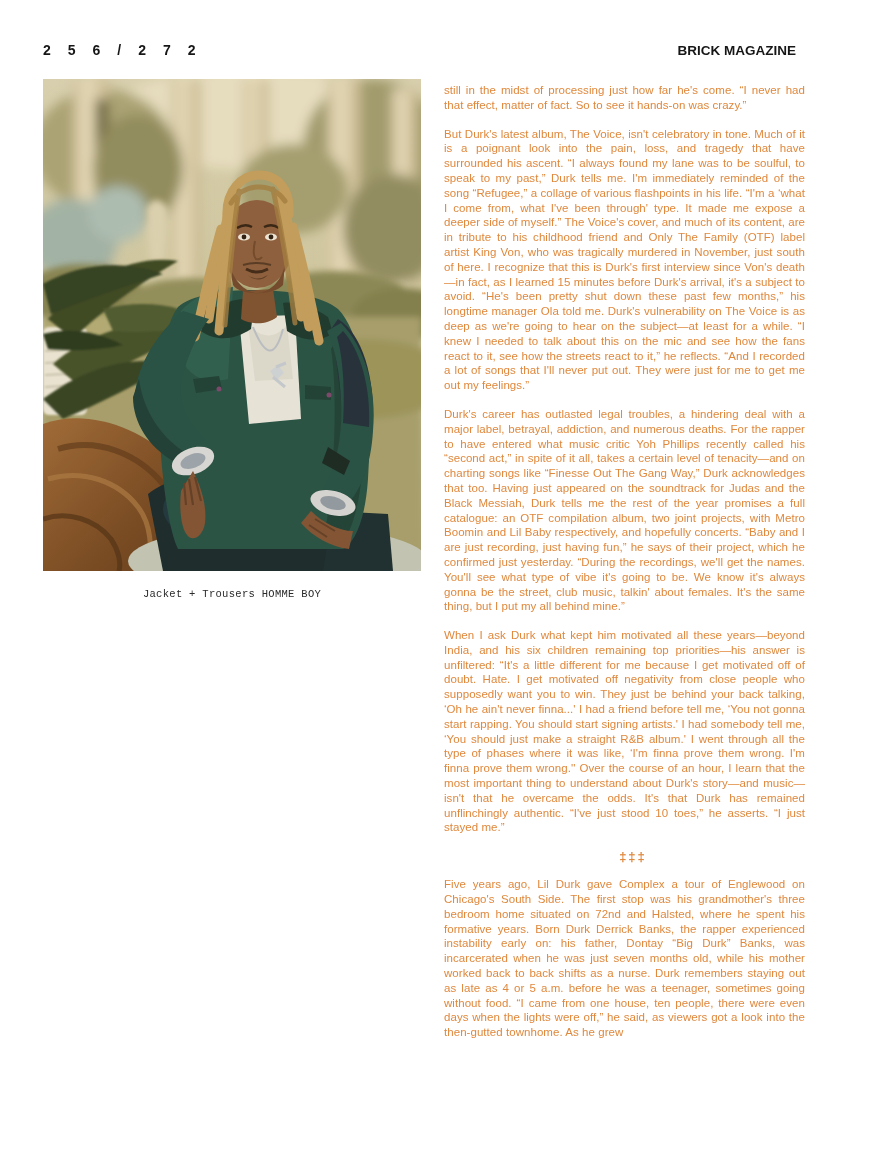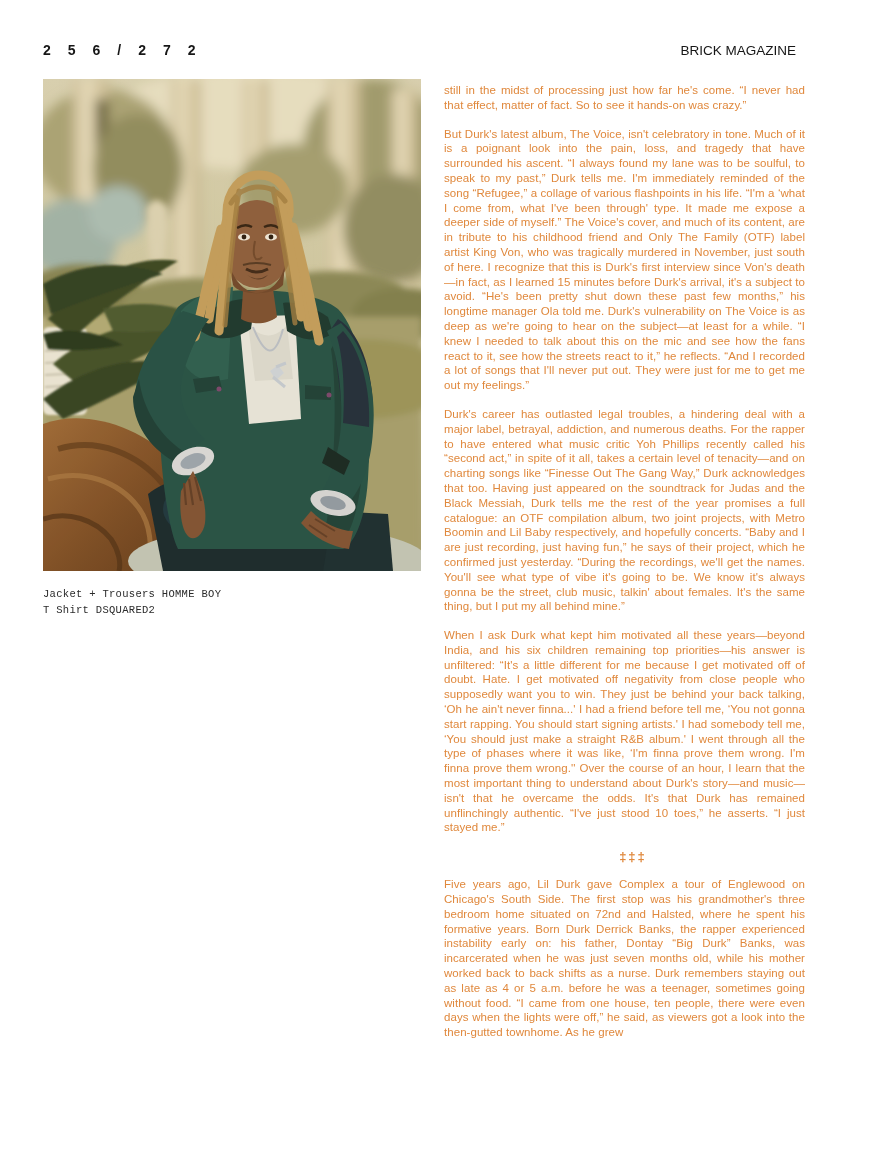--- a/index.html
+++ b/index.html
@@ -9,29 +9,29 @@
   }
   .header{
     position:absolute;left:43px;right:54px;top:42px;height:20px;
     display:flex;justify-content:space-between;align-items:baseline;
   }
   .folio{
     font-size:14px;font-weight:600;color:#161616;
     letter-spacing:17px;white-space:nowrap;
   }
   .mag-title{
-    font-size:13.5px;font-weight:400;color:#161616;letter-spacing:0px;white-space:nowrap;
+    font-size:13.5px;font-weight:700;color:#161616;letter-spacing:0px;white-space:nowrap;
   }
   .content{position:absolute;left:43px;top:79px;width:790px;}
   .left-col{position:absolute;left:0;top:0;width:378px;margin:0;}
   .photo-frame{width:378px;height:492px;overflow:hidden;background:#cdc5a2;}
   .photo-frame svg{display:block;}
   .caption{
     margin-top:15px;font-family:"Liberation Mono","DejaVu Sans Mono",monospace;
-    font-size:10.5px;line-height:16px;color:#2b2b2b;letter-spacing:0.3px;
+    font-size:10.5px;line-height:16px;color:#2b2b2b;letter-spacing:0.3px;text-align:center;
   }
   .right-col{position:absolute;left:401px;top:4px;width:378px;}
   .right-col p{
     margin:0 17px 14px 0;
     font-size:11.5px;line-height:14.8px;
     text-align:justify;
     color:#E0883C;
     letter-spacing:0.05px;
   }
   .divider{
@@ -218,21 +218,20 @@
             <circle cx="176" cy="310" r="2.5" fill="#77406a"></circle>
             <circle cx="286" cy="316" r="2.5" fill="#77406a"></circle>
             <path d="M285 368 l22 14 -6 14 -22 -12 Z" fill="#10211c"></path>
           </g>
 
           <rect x="0" y="0" width="378" height="492" fill="#c8b184" opacity="0.08"></rect>
         </svg>
       </div>
       <figcaption class="caption">
         <div>Jacket + Trousers HOMME BOY</div>
-        <div>T Shirt DSQUARED2</div>
       </figcaption>
     </figure>
 
     <article class="right-col">
       <p>still in the midst of processing just how far he's come. “I never had that effect, matter of fact. So to see it hands-on was crazy.”</p>
       <p>But Durk's latest album, The Voice, isn't celebratory in tone. Much of it is a poignant look into the pain, loss, and tragedy that have surrounded his ascent. “I always found my lane was to be soulful, to speak to my past,” Durk tells me. I'm immediately reminded of the song “Refugee,” a collage of various flashpoints in his life. “I'm a ‘what I come from, what I've been through' type. It made me expose a deeper side of myself.” The Voice's cover, and much of its content, are in tribute to his childhood friend and Only The Family (OTF) label artist King Von, who was tragically murdered in November, just south of here. I recognize that this is Durk's first interview since Von's death—in fact, as I learned 15 minutes before Durk's arrival, it's a subject to avoid. “He's been pretty shut down these past few months,” his longtime manager Ola told me. Durk's vulnerability on The Voice is as deep as we're going to hear on the subject—at least for a while. “I knew I needed to talk about this on the mic and see how the fans react to it, see how the streets react to it,” he reflects. “And I recorded a lot of songs that I'll never put out. They were just for me to get me out my feelings.”</p>
       <p>Durk's career has outlasted legal troubles, a hindering deal with a major label, betrayal, addiction, and numerous deaths. For the rapper to have entered what music critic Yoh Phillips recently called his “second act,” in spite of it all, takes a certain level of tenacity—and on charting songs like “Finesse Out The Gang Way,” Durk acknowledges that too. Having just appeared on the soundtrack for Judas and the Black Messiah, Durk tells me the rest of the year promises a full catalogue: an OTF compilation album, two joint projects, with Metro Boomin and Lil Baby respectively, and hopefully concerts. “Baby and I are just recording, just having fun,” he says of their project, which he confirmed just yesterday. “During the recordings, we'll get the names. You'll see what type of vibe it's going to be. We know it's always gonna be the street, club music, talkin' about females. It's the same thing, but I put my all behind mine.”</p>
       <p>When I ask Durk what kept him motivated all these years—beyond India, and his six children remaining top priorities—his answer is unfiltered: “It's a little different for me because I get motivated off of doubt. Hate. I get motivated off negativity from close people who supposedly want you to win. They just be behind your back talking, ‘Oh he ain't never finna...' I had a friend before tell me, ‘You not gonna start rapping. You should start signing artists.' I had somebody tell me, ‘You should just make a straight R&amp;B album.' I went through all the type of phases where it was like, ‘I'm finna prove them wrong. I'm finna prove them wrong.'' Over the course of an hour, I learn that the most important thing to understand about Durk's story—and music—isn't that he overcame the odds. It's that Durk has remained unflinchingly authentic. “I've just stood 10 toes,” he asserts. “I just stayed me.”</p>
       <div class="divider">‡‡‡</div>
       <p>Five years ago, Lil Durk gave Complex a tour of Englewood on Chicago's South Side. The first stop was his grandmother's three bedroom home situated on 72nd and Halsted, where he spent his formative years. Born Durk Derrick Banks, the rapper experienced instability early on: his father, Dontay “Big Durk” Banks, was incarcerated when he was just seven months old, while his mother worked back to back shifts as a nurse. Durk remembers staying out as late as 4 or 5 a.m. before he was a teenager, sometimes going without food. “I came from one house, ten people, there were even days when the lights were off,” he said, as viewers got a look into the then-gutted townhome. As he grew</p>

